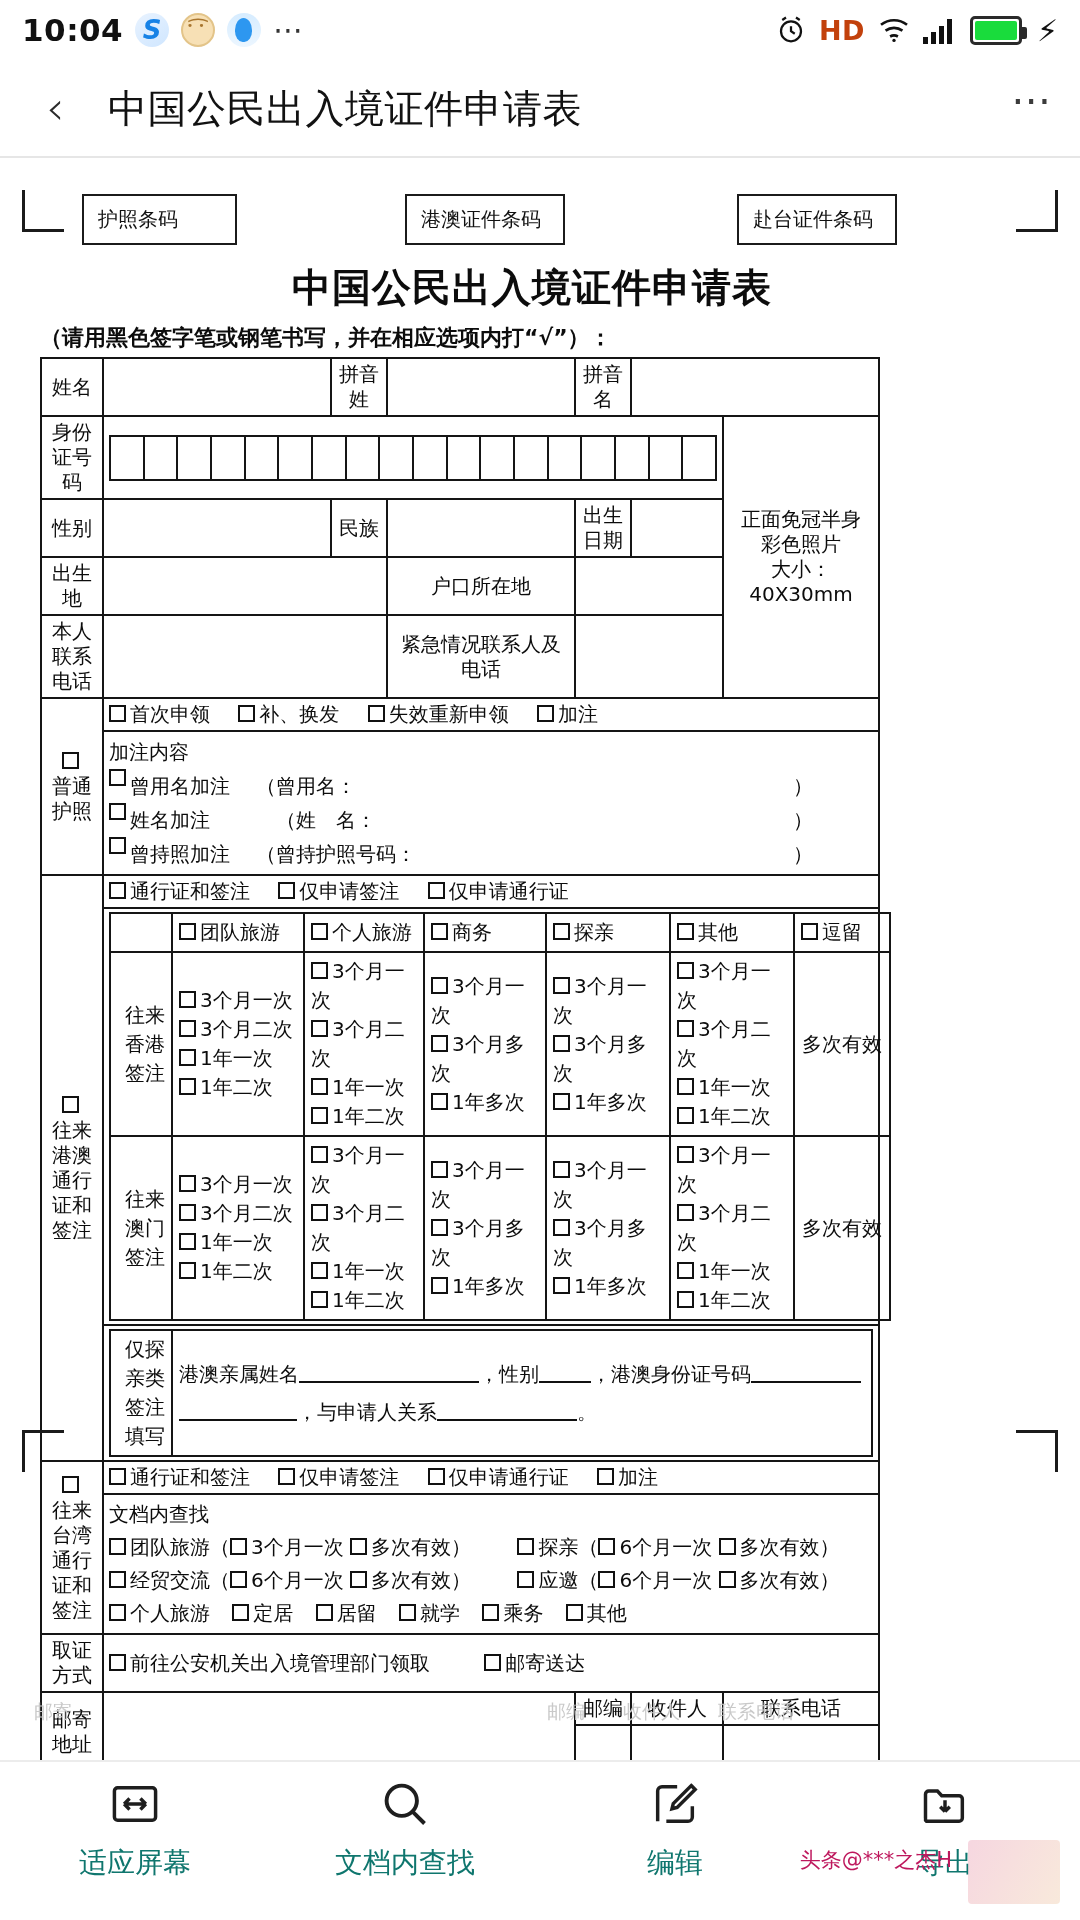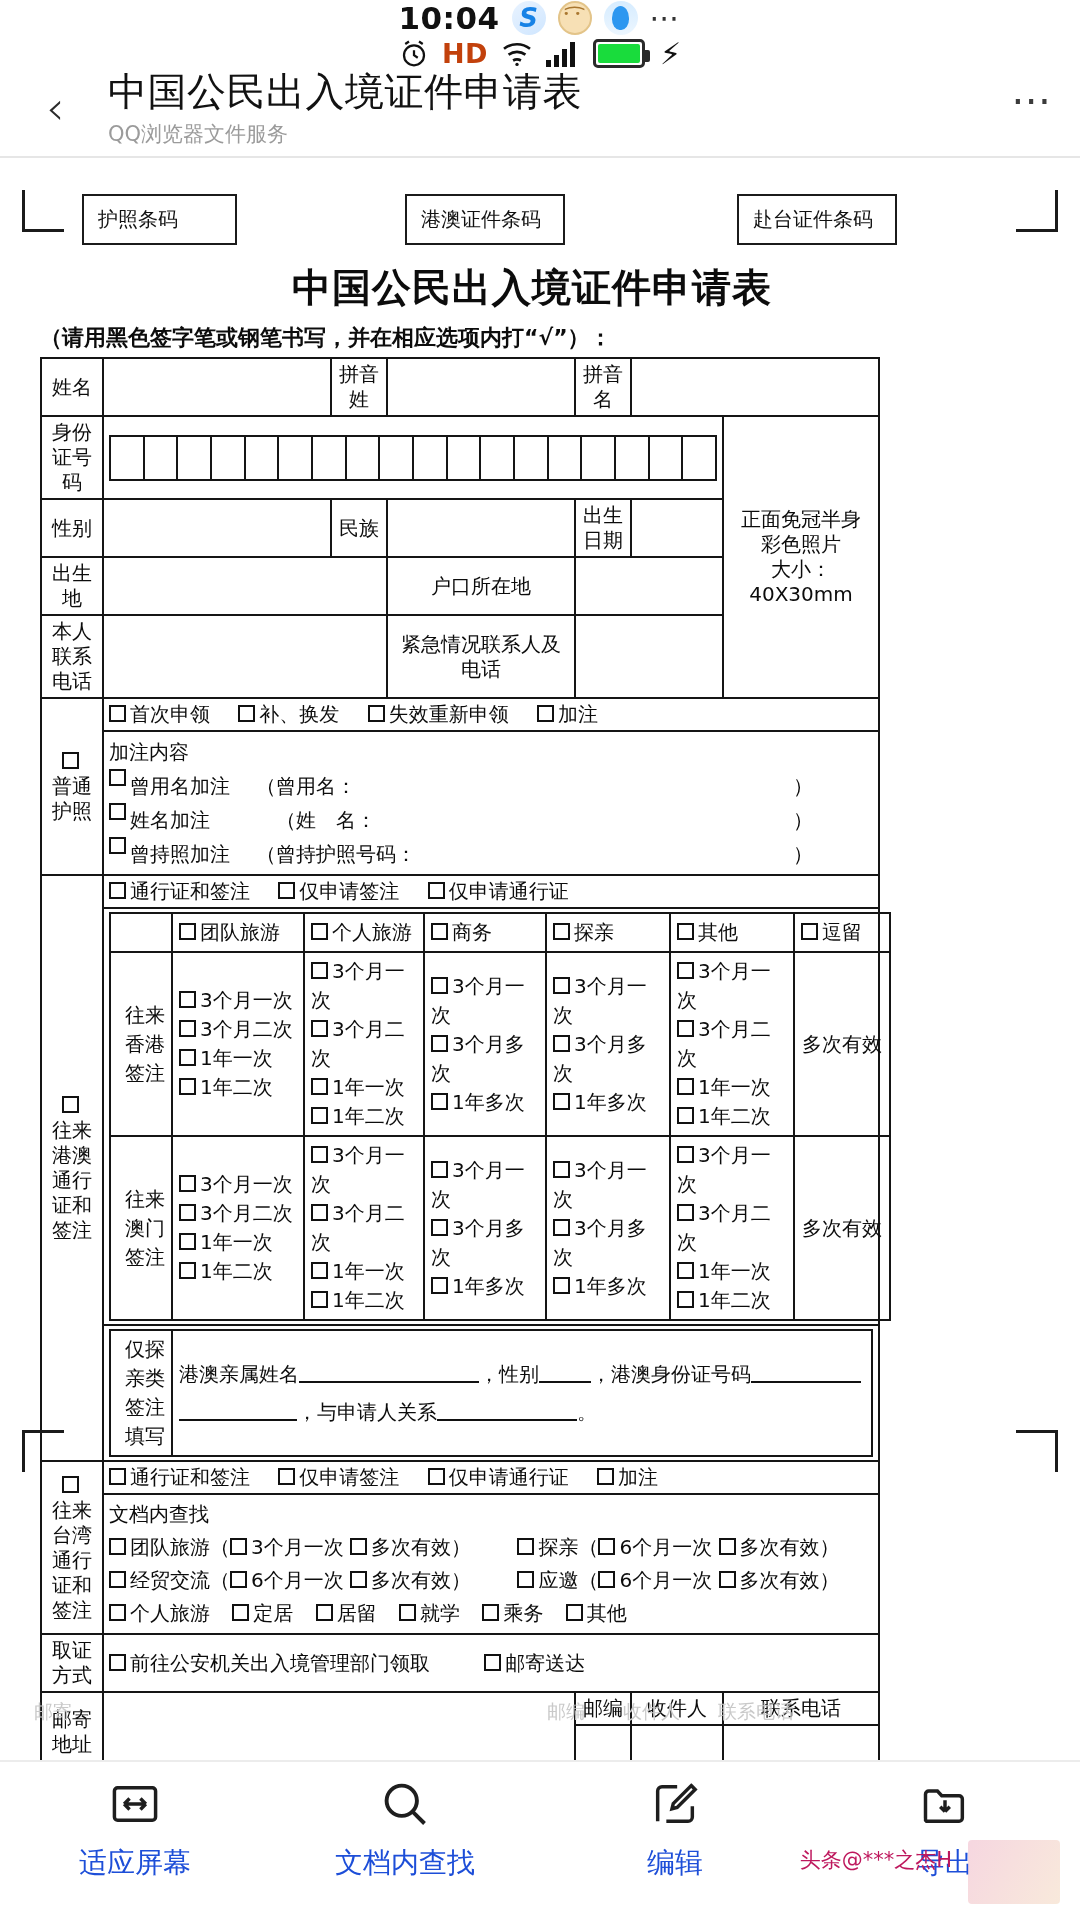--- a/index.html
+++ b/index.html
@@ -10,21 +10,20 @@
     position:relative;
     overflow:hidden;
   }
 
   
   .statusbar{
     height:60px; width:100%;
     display:flex; align-items:center;
     padding:0 22px;
     background:#ffffff;
-    flex-direction:column;
   }
   .sb-left{ display:flex; align-items:center; gap:12px; flex:1; }
   .sb-time{ font-size:31px; font-weight:600; color:#111; letter-spacing:.5px; }
   .ic{ width:34px; height:34px; display:inline-block; border-radius:50%; position:relative; }
   .ic-sogou{ background:linear-gradient(145deg,#e9f3ff,#cfe6ff); }
   .ic-sogou::after{ content:"S"; position:absolute; inset:0; display:flex; align-items:center; justify-content:center;
      color:#1782e6; font-size:26px; font-weight:700; font-style:italic; }
   .ic-face{ background:#f7e0b5; border:2px solid #e3c489; }
   .ic-face::after{ content:"⁀"; position:absolute; inset:0; display:flex; align-items:center; justify-content:center;
      color:#a9762f; font-size:22px; }
@@ -99,21 +98,21 @@
   .bottomwrap{ position:absolute; left:0; bottom:12px; width:100%; }
   .faint{ font-size:19px; color:#c9c9c9; padding:0 34px; line-height:30px; height:64px; overflow:hidden;}
   .watermark{ position:absolute; right:128px; bottom:34px; font-size:21px; color:#be185d;}
   .wmimg{ position:absolute; right:20px; bottom:4px; width:92px; height:64px;
           background:linear-gradient(120deg,#f3c9d6,#f6e2cf); border-radius:4px; opacity:.75;}
   .toolbar{
     height:148px; border-top:2px solid #ececec; background:#fff;
     display:flex; align-items:center; justify-content:space-around; padding-bottom:10px;
   }
   .tool{ display:flex; flex-direction:column; align-items:center; gap:14px; width:25%; }
-  .tool .lbl{ font-size:28px; color:#1d4ed8; }
+  .tool .lbl{ font-size:28px; color:#0f766e; }
   .tool svg{ display:block; }
 </style>
 </head>
 <body>
 
 <div class="statusbar">
   <div class="sb-left">
     <span class="sb-time">10:04</span>
     <span class="ic ic-sogou"></span>
     <span class="ic ic-face"></span>
@@ -149,21 +148,20 @@
         <span class="fill"></span>
       </span>
     <span class="bolt">⚡</span>
   </div>
 </div>
 
 <div class="appbar">
   <div class="back">‹</div>
   <div class="titles">
     <div class="apptitle">中国公民出入境证件申请表</div>
-    <div class="appsub">QQ浏览器文件服务</div>
   </div>
   <div class="more">⋯</div>
 </div>
 <div class="divider"></div>
 
 <div class="docarea">
   <div class="crop tl"></div>
   <div class="crop tr"></div>
   <div class="crop bl"></div>
   <div class="crop br"></div>

